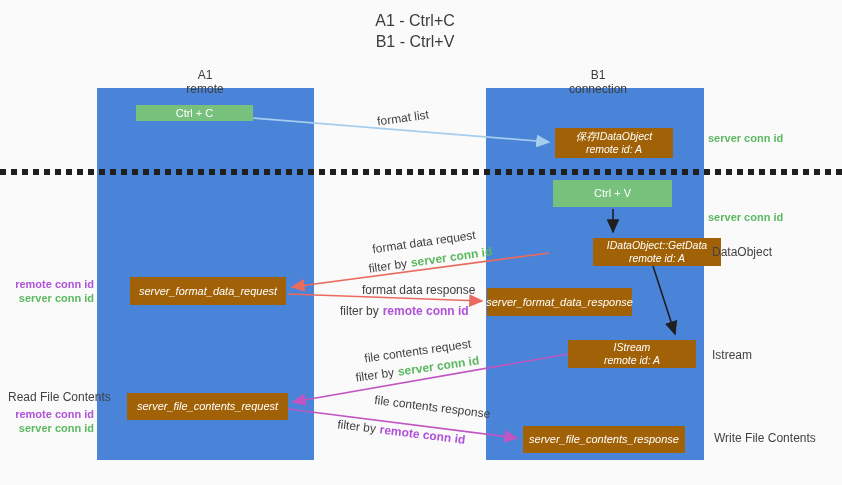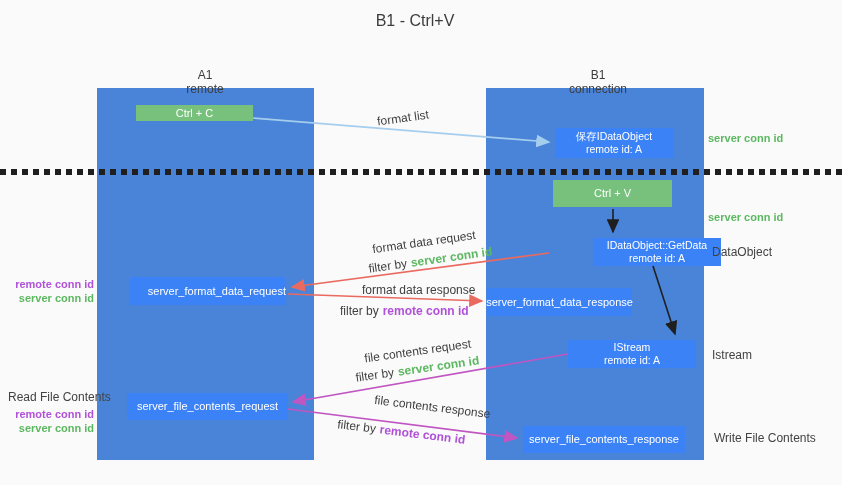--- a/index.html
+++ b/index.html
@@ -16,27 +16,27 @@
     font-size:16px;color:#3c3c3c;line-height:21px;z-index:5;}
 
   .ll-header{position:absolute;top:68px;width:140px;text-align:center;font-size:12px;
     color:#3c3c3c;line-height:14px;z-index:5;}
   #hdr-a1{left:135px;}
   #hdr-b1{left:528px;}
 
   .node{position:absolute;z-index:3;display:flex;flex-direction:column;align-items:center;
     justify-content:center;color:#fff;font-size:11px;line-height:13px;text-align:center;}
   .green{background:#77c17c;}
-  .orange{background:#3b82f6;}
+  .orange{background:#a16207;font-style:italic;}
 
   #box-ctrl-c{left:136px;top:105px;width:117px;height:16px;}
   #box-save{left:555px;top:128px;width:118px;height:30px;font-size:10.5px;}
   #box-ctrl-v{left:553px;top:180px;width:119px;height:27px;}
   #box-getdata{left:549px;top:238px;width:128px;height:28px;font-size:10.5px;margin-left:44px;}
-  #box-fmt-req{left:130px;top:277px;width:156px;height:28px;align-items:flex-end;}
+  #box-fmt-req{left:130px;top:277px;width:156px;height:28px;}
   #box-fmt-resp{left:487px;top:288px;width:145px;height:28px;}
   #box-istream{left:568px;top:340px;width:128px;height:28px;font-size:10.5px;}
   #box-file-req{left:127px;top:393px;width:161px;height:27px;}
   #box-file-resp{left:523px;top:426px;width:162px;height:27px;}
 
   svg.arrows{position:absolute;left:0;top:0;z-index:4;pointer-events:none;}
 
   .side-label{position:absolute;z-index:5;font-size:12px;color:#424242;white-space:nowrap;}
   .conn-green{color:#5cb860;font-weight:bold;font-size:11px;}
   .conn-purple{color:#b052d8;font-weight:bold;font-size:11px;}
@@ -50,20 +50,21 @@
   .rot-up{transform:rotate(-8deg);}
   .rot-dn{transform:rotate(7deg);}
   .arrow-label .hl{margin-left:4px;}
 </style>
 </head>
 <body>
 
 <div id="canvas">
 
   <div class="title">
+    <div>A1 - Ctrl+C</div>
     <div>B1 - Ctrl+V</div>
   </div>
 
   <div class="ll-header" id="hdr-a1">
     <div>A1</div>
     <div>remote</div>
   </div>
   <div class="ll-header" id="hdr-b1">
     <div>B1</div>
     <div>connection</div>

